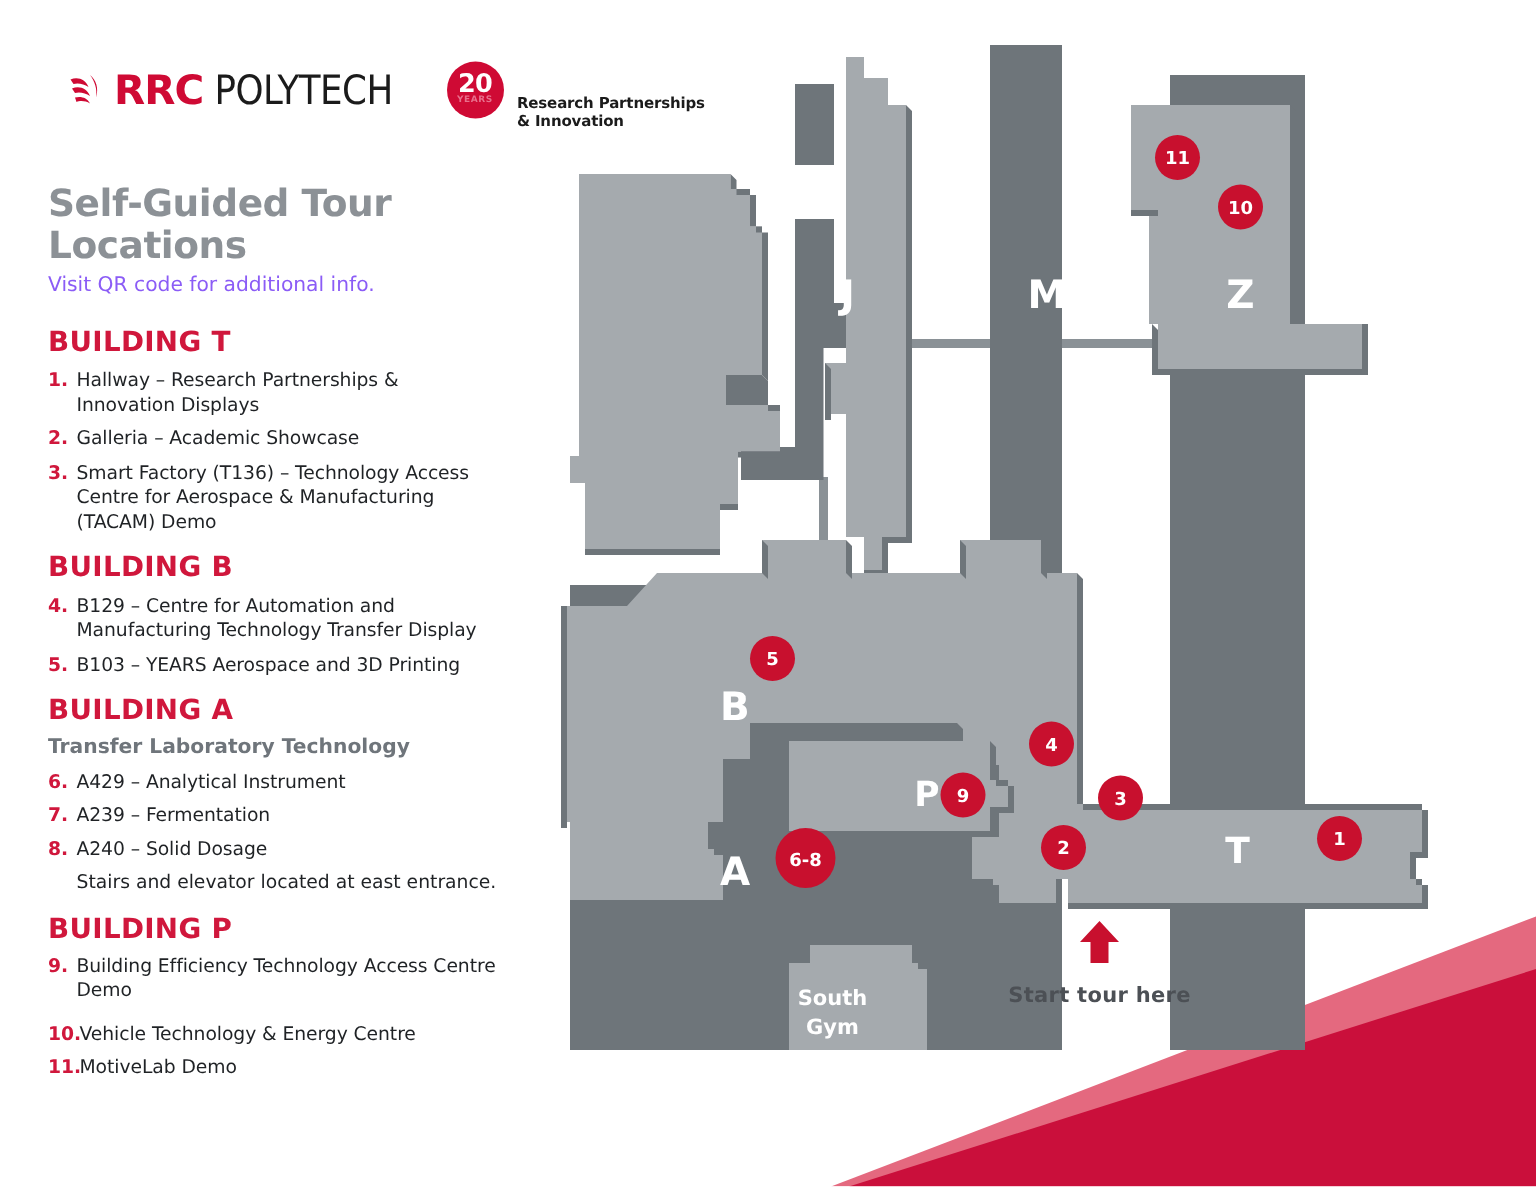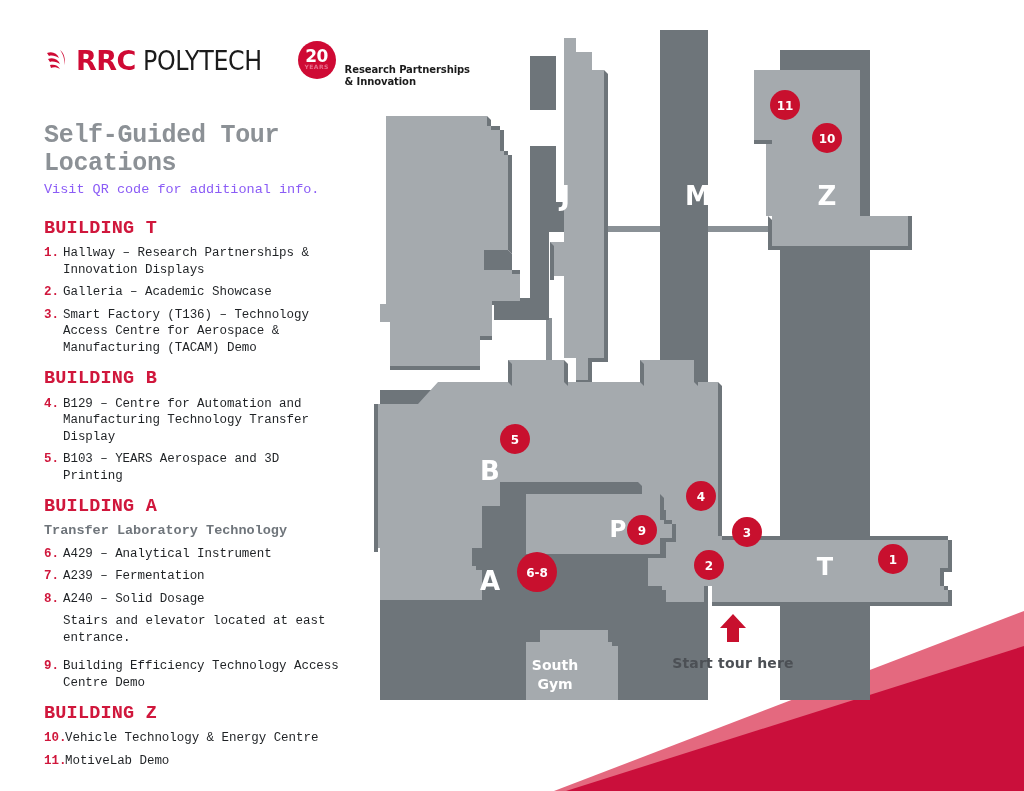--- a/index.html
+++ b/index.html
@@ -81,24 +81,23 @@
     font-size: 10px;
     line-height: 12.5px;
     color: #1b1b1b;
     letter-spacing: -0.1px;
     margin-top: 32px;
   }
 
   
   #legend-panel {
     position: absolute;
-    left: 44px;
+    left: 32px;
     top: 122px;
     width: 300px;
-    font-family: Liberation Mono, monospace;
   }
   #page-title {
     font-weight: 700;
     font-size: 25px;
     color: #8c9196;
     letter-spacing: -0.3px;
     margin: 0 0 5px 0;
     line-height: 1.1;
   }
   #page-subtitle {
@@ -267,27 +266,27 @@
           <span class="legend-num">7.</span>
           <span class="legend-text">A239 – Fermentation</span>
         </div>
         <div class="legend-item">
           <span class="legend-num">8.</span>
           <span class="legend-text">A240 – Solid Dosage</span>
         </div>
         <div class="legend-note">Stairs and elevator located at east entrance.</div>
       </div>
       <div class="building-group">
+        <div class="building-heading">BUILDING P</div>
         <div class="legend-item">
           <span class="legend-num">9.</span>
           <span class="legend-text">Building Efficiency Technology Access Centre Demo</span>
         </div>
       </div>
       <div class="building-group">
-        <div class="building-heading">BUILDING Z</div>
         <div class="legend-item">
           <span class="legend-num wide">10.</span>
           <span class="legend-text">Vehicle Technology &amp; Energy Centre</span>
         </div>
         <div class="legend-item">
           <span class="legend-num wide">11.</span>
           <span class="legend-text">MotiveLab Demo</span>
         </div>
       </div>
     </div>

